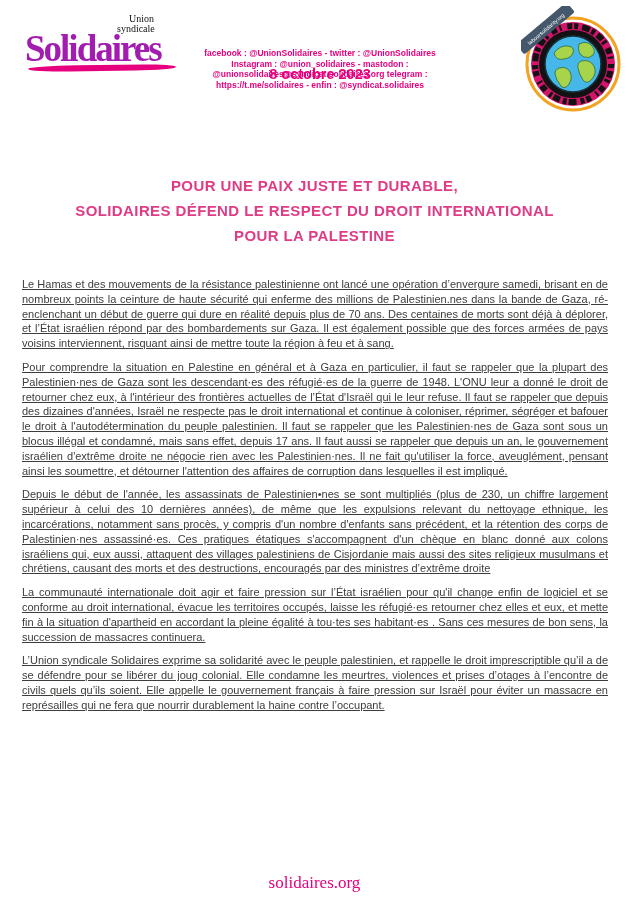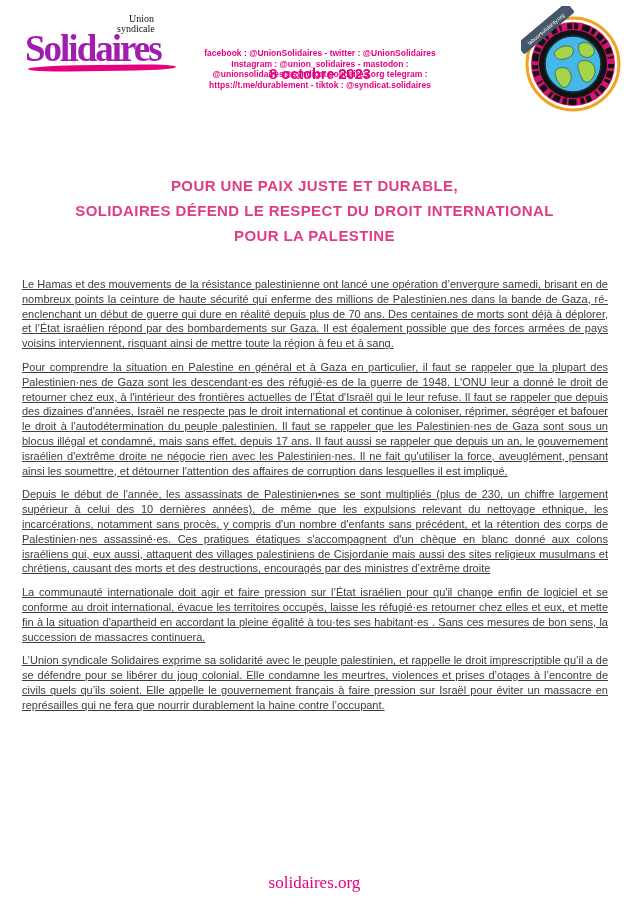--- a/index.html
+++ b/index.html
@@ -97,21 +97,21 @@
       <div>syndicale</div>
     </div>
     <div class="logo-name">Solidaires</div>
     <div class="logo-underline"></div>
   </div>
 
   <div class="social">
     <div>facebook : @UnionSolidaires - twitter : @UnionSolidaires</div>
     <div>Instagram : @union_solidaires - mastodon :</div>
     <div>@unionsolidaires@syndicat.solidaires.org  telegram :</div>
-    <div>https://t.me/durablement - tiktok : @syndicat.solidaires</div>
+    <div>https://t.me/solidaires - enfin : @syndicat.solidaires</div>
   </div>
 
   <div class="date">8 octobre 2023</div>
 
   <div class="badge">
     <svg width="100" height="110" viewBox="0 0 100 110">
       <circle cx="52" cy="58" r="46" fill="#ffffff" stroke="#f0a422" stroke-width="3"></circle>
       <circle cx="52" cy="58" r="42" fill="#d2146b"></circle>
       <circle cx="52" cy="58" r="38" fill="none" stroke="#121212" stroke-width="6" stroke-dasharray="4 3 7 2 3 5 6 3 2 6 5 2 4 4 8 2"></circle>
       <circle cx="52" cy="58" r="34" fill="#121212"></circle>

